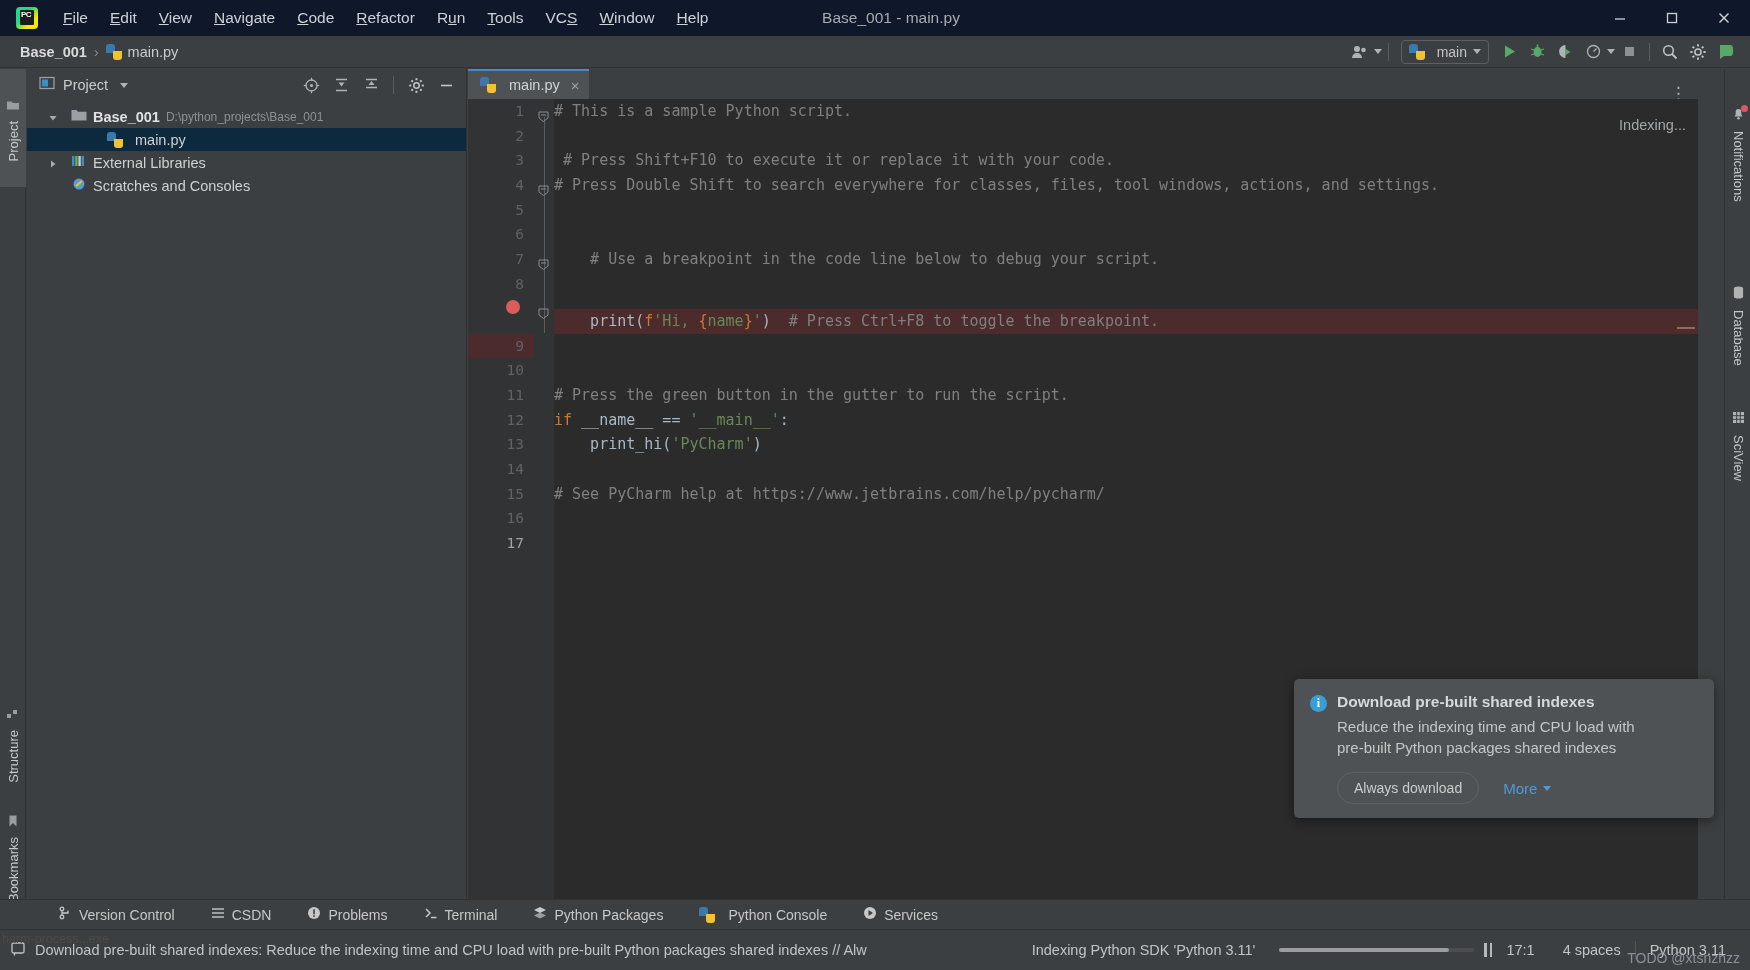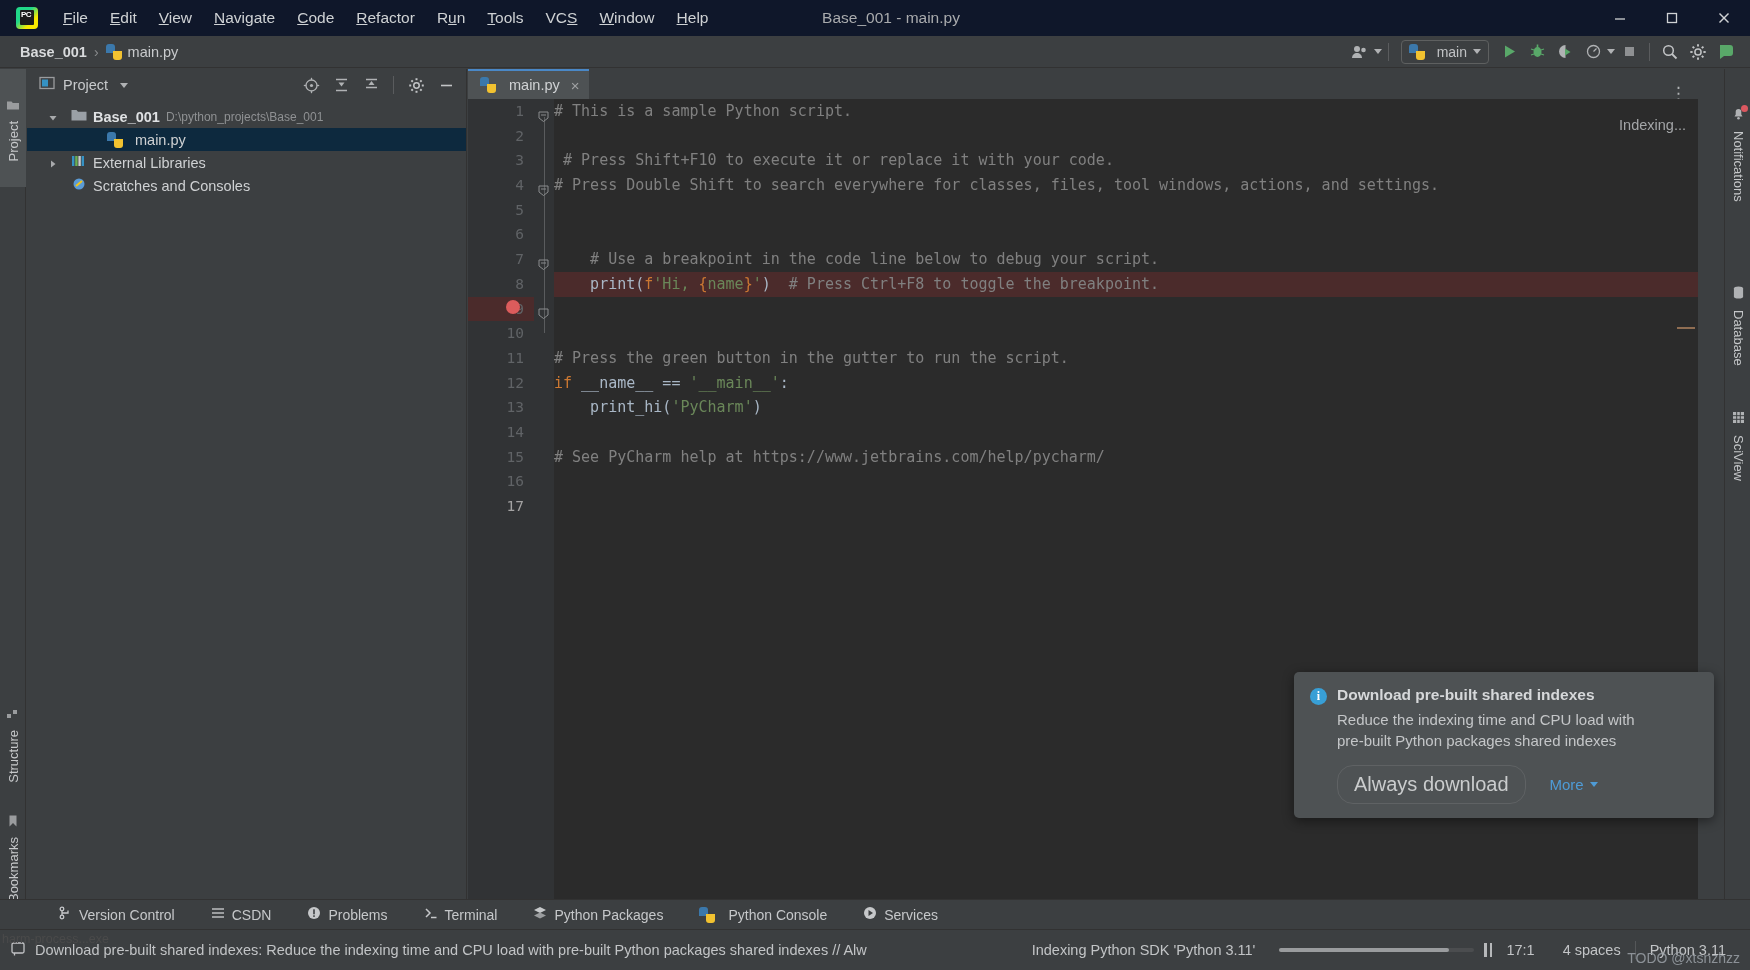--- a/index.html
+++ b/index.html
@@ -125,21 +125,21 @@
   .gl {
     height: 24.7px; line-height: 24.7px; text-align: right; padding-right: 10px;
     font-family: "DejaVu Sans Mono", monospace; font-size: 14.5px; color: #606366;
   }
   .gl.cur { color: #a4a3a3; }
   .comment { color: #808080; }
   .kw { color: #cc7832; }
   .str { color: #6a8759; }
   .fstr-brace { color: #cc7832; }
   .fname { color: #a9b7c6; }
-  .bp-line { background: #4b2b2b; }
+  .bp-line { background: #4b2b2b; margin-top: 37px; }
   .bp-dot {
     position: absolute; left: 38px; width: 14px; height: 14px; border-radius: 50%;
     background: #db5c5c;
   }
   .fold-line { position: absolute; left: 9.5px; width: 1px; background: #5a5c5e; }
 
   .indexing-label {
     position: absolute; right: 12px; top: 18px; font-size: 14.5px; color: #a4a6a8;
   }
   .code-scroll-mark { position: absolute; right: 3px; width: 18px; height: 2px; background: #8f6d52; }
@@ -164,21 +164,21 @@
   .info-ico {
     width: 17px; height: 17px; border-radius: 50%; background: #389fd6;
     color: #ffffff; font-size: 12px; font-weight: bold; text-align: center;
     line-height: 17px; font-family: "Liberation Serif", serif; flex: 0 0 17px; margin-top: 2px;
   }
   .balloon-title { font-size: 15.5px; font-weight: bold; color: #d6d8da; }
   .balloon-body { margin-left: 27px; margin-top: 4px; font-size: 15px; color: #c4c6c8; line-height: 21px; }
   .balloon-actions { margin-left: 27px; margin-top: 14px; display: flex; align-items: center; gap: 24px; }
   .btn-outline {
     border: 1px solid #5f6264; border-radius: 16px; padding: 7px 16px;
-    font-size: 20px; color: #cacccd; background: #4e5254;
+    font-size: 14px; color: #cacccd; background: #4e5254;
   }
   .link-more { font-size: 15px; color: #4e9bd6; display: flex; align-items: center; gap: 6px; }
   .caret-blue { width: 0; height: 0; border-left: 4.5px solid transparent; border-right: 4.5px solid transparent; border-top: 5px solid #4e9bd6; }
 
   
   .bottombar {
     position: absolute; left: 0; bottom: 41px; width: 1750px; height: 30px;
     background: #3c3f41; display: flex; align-items: center; padding-left: 40px; gap: 0px;
     border-top: 1px solid #323232;
   }

